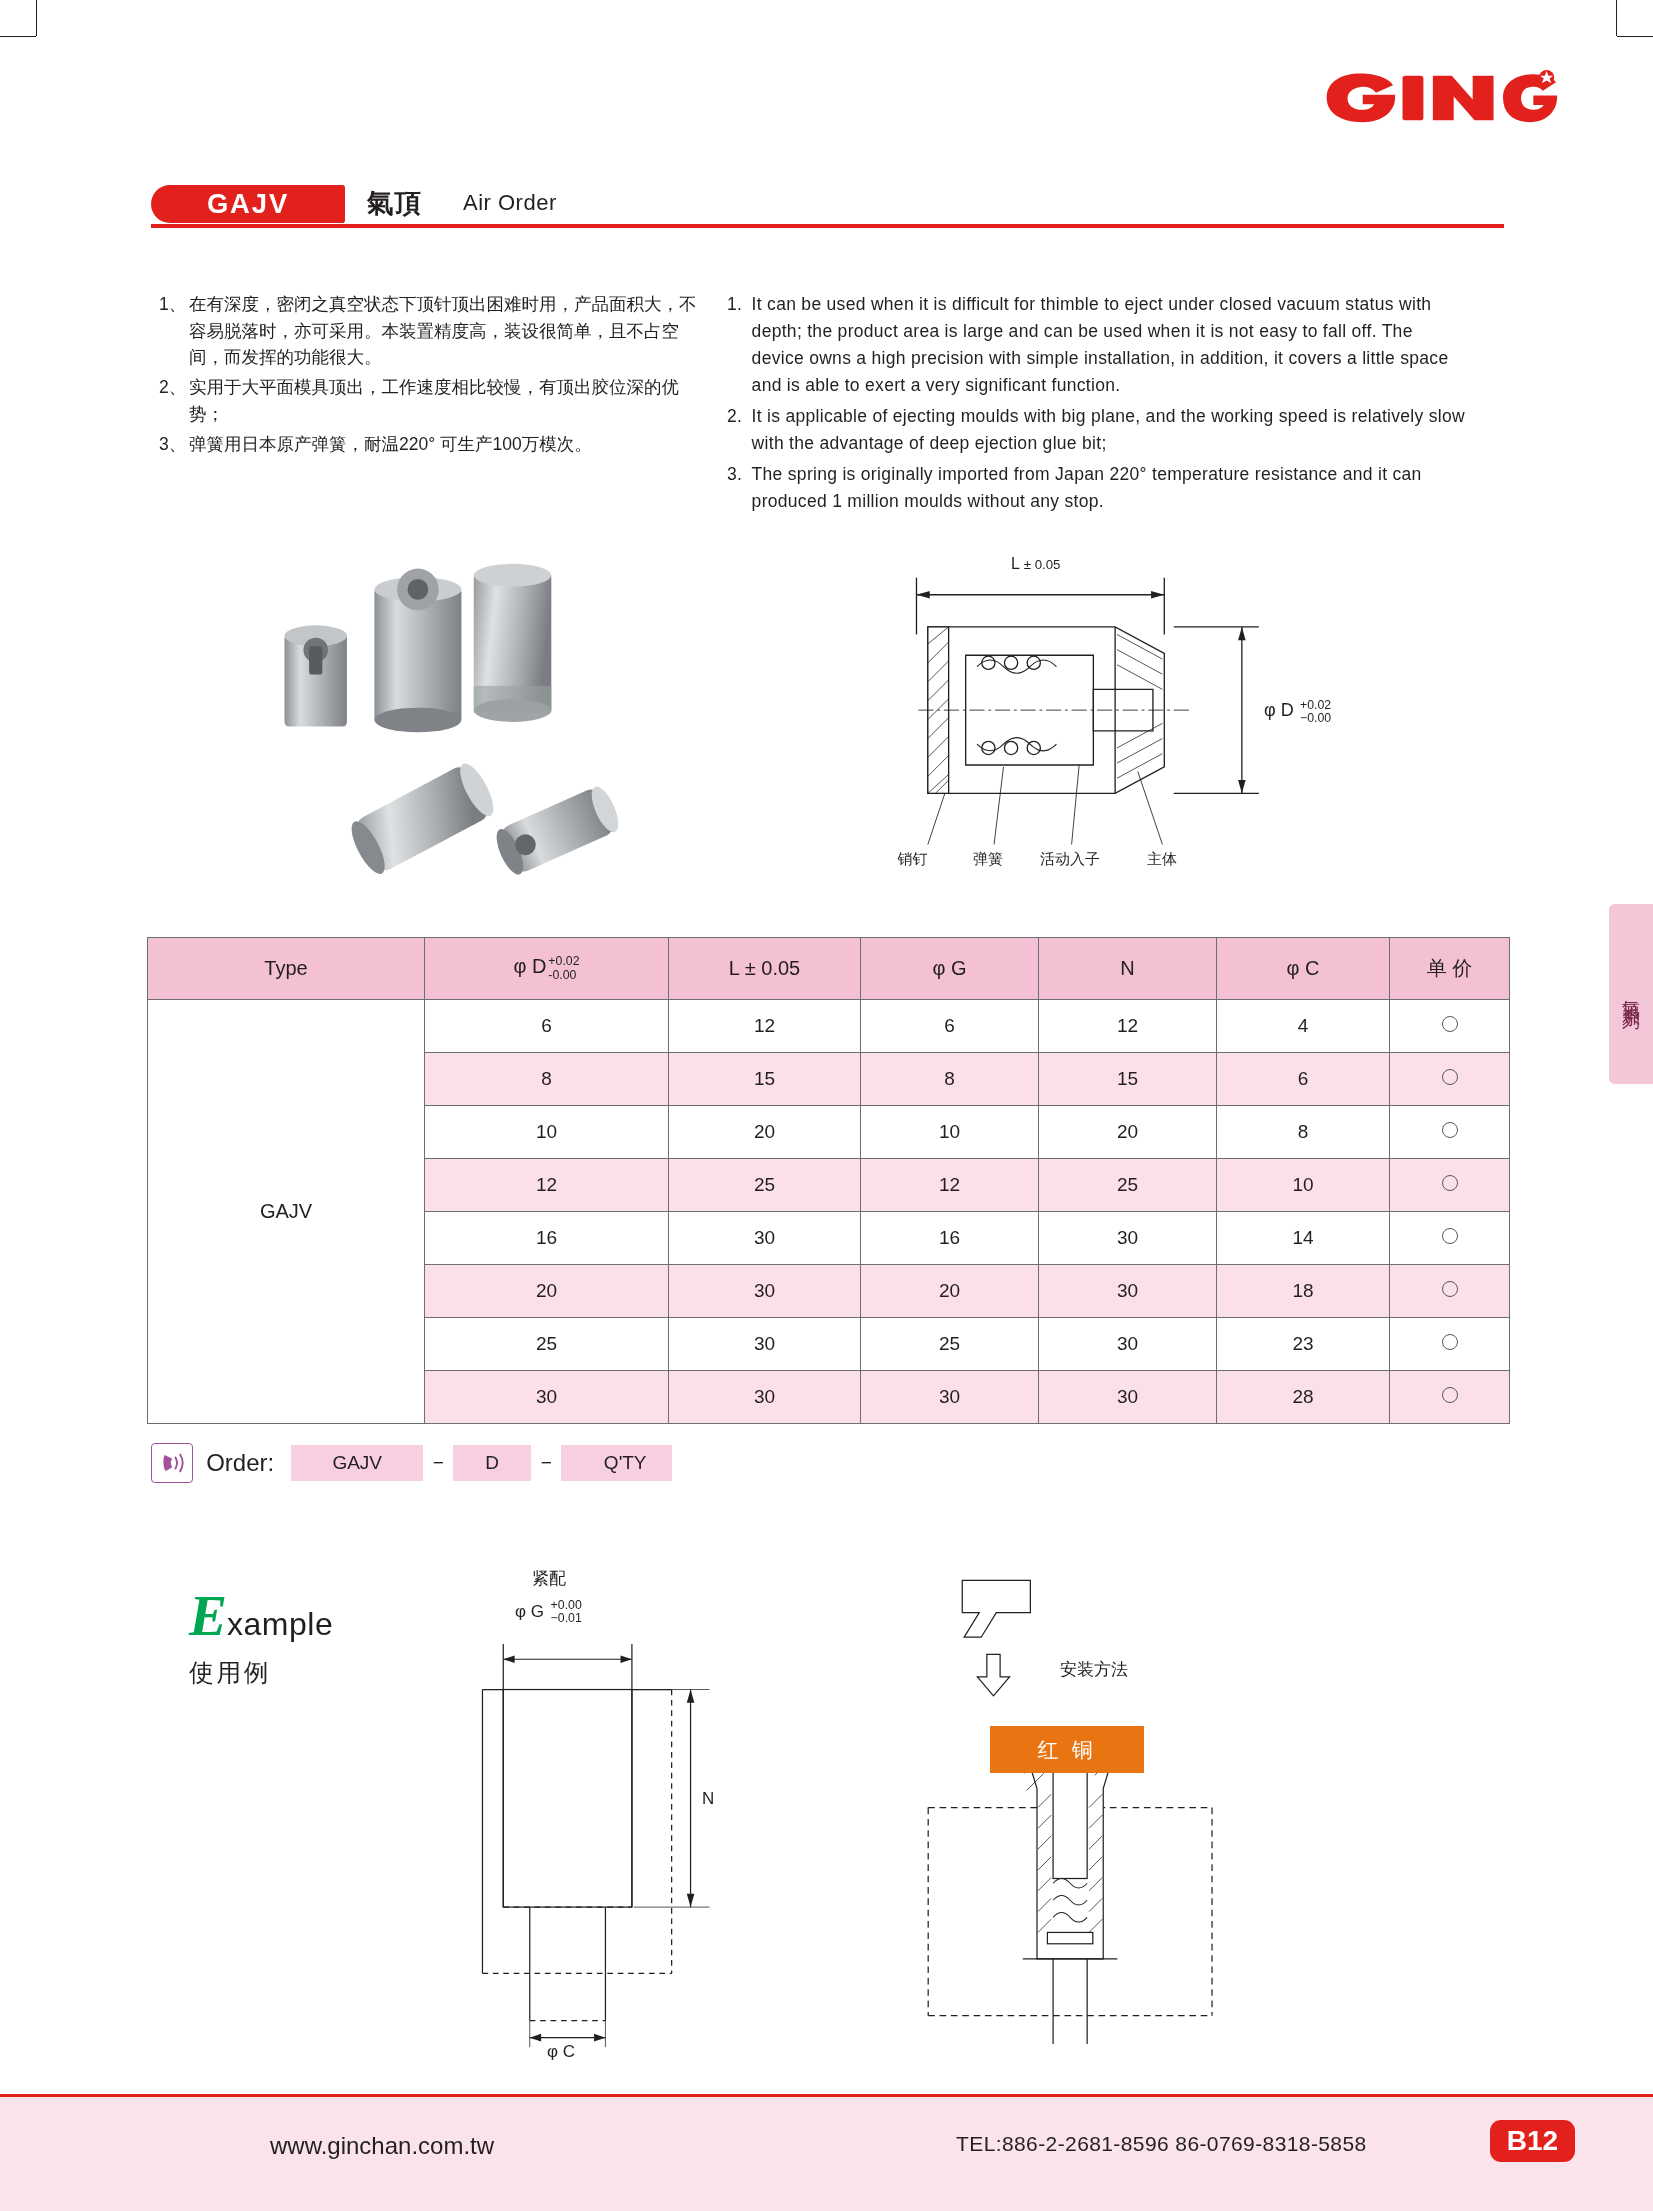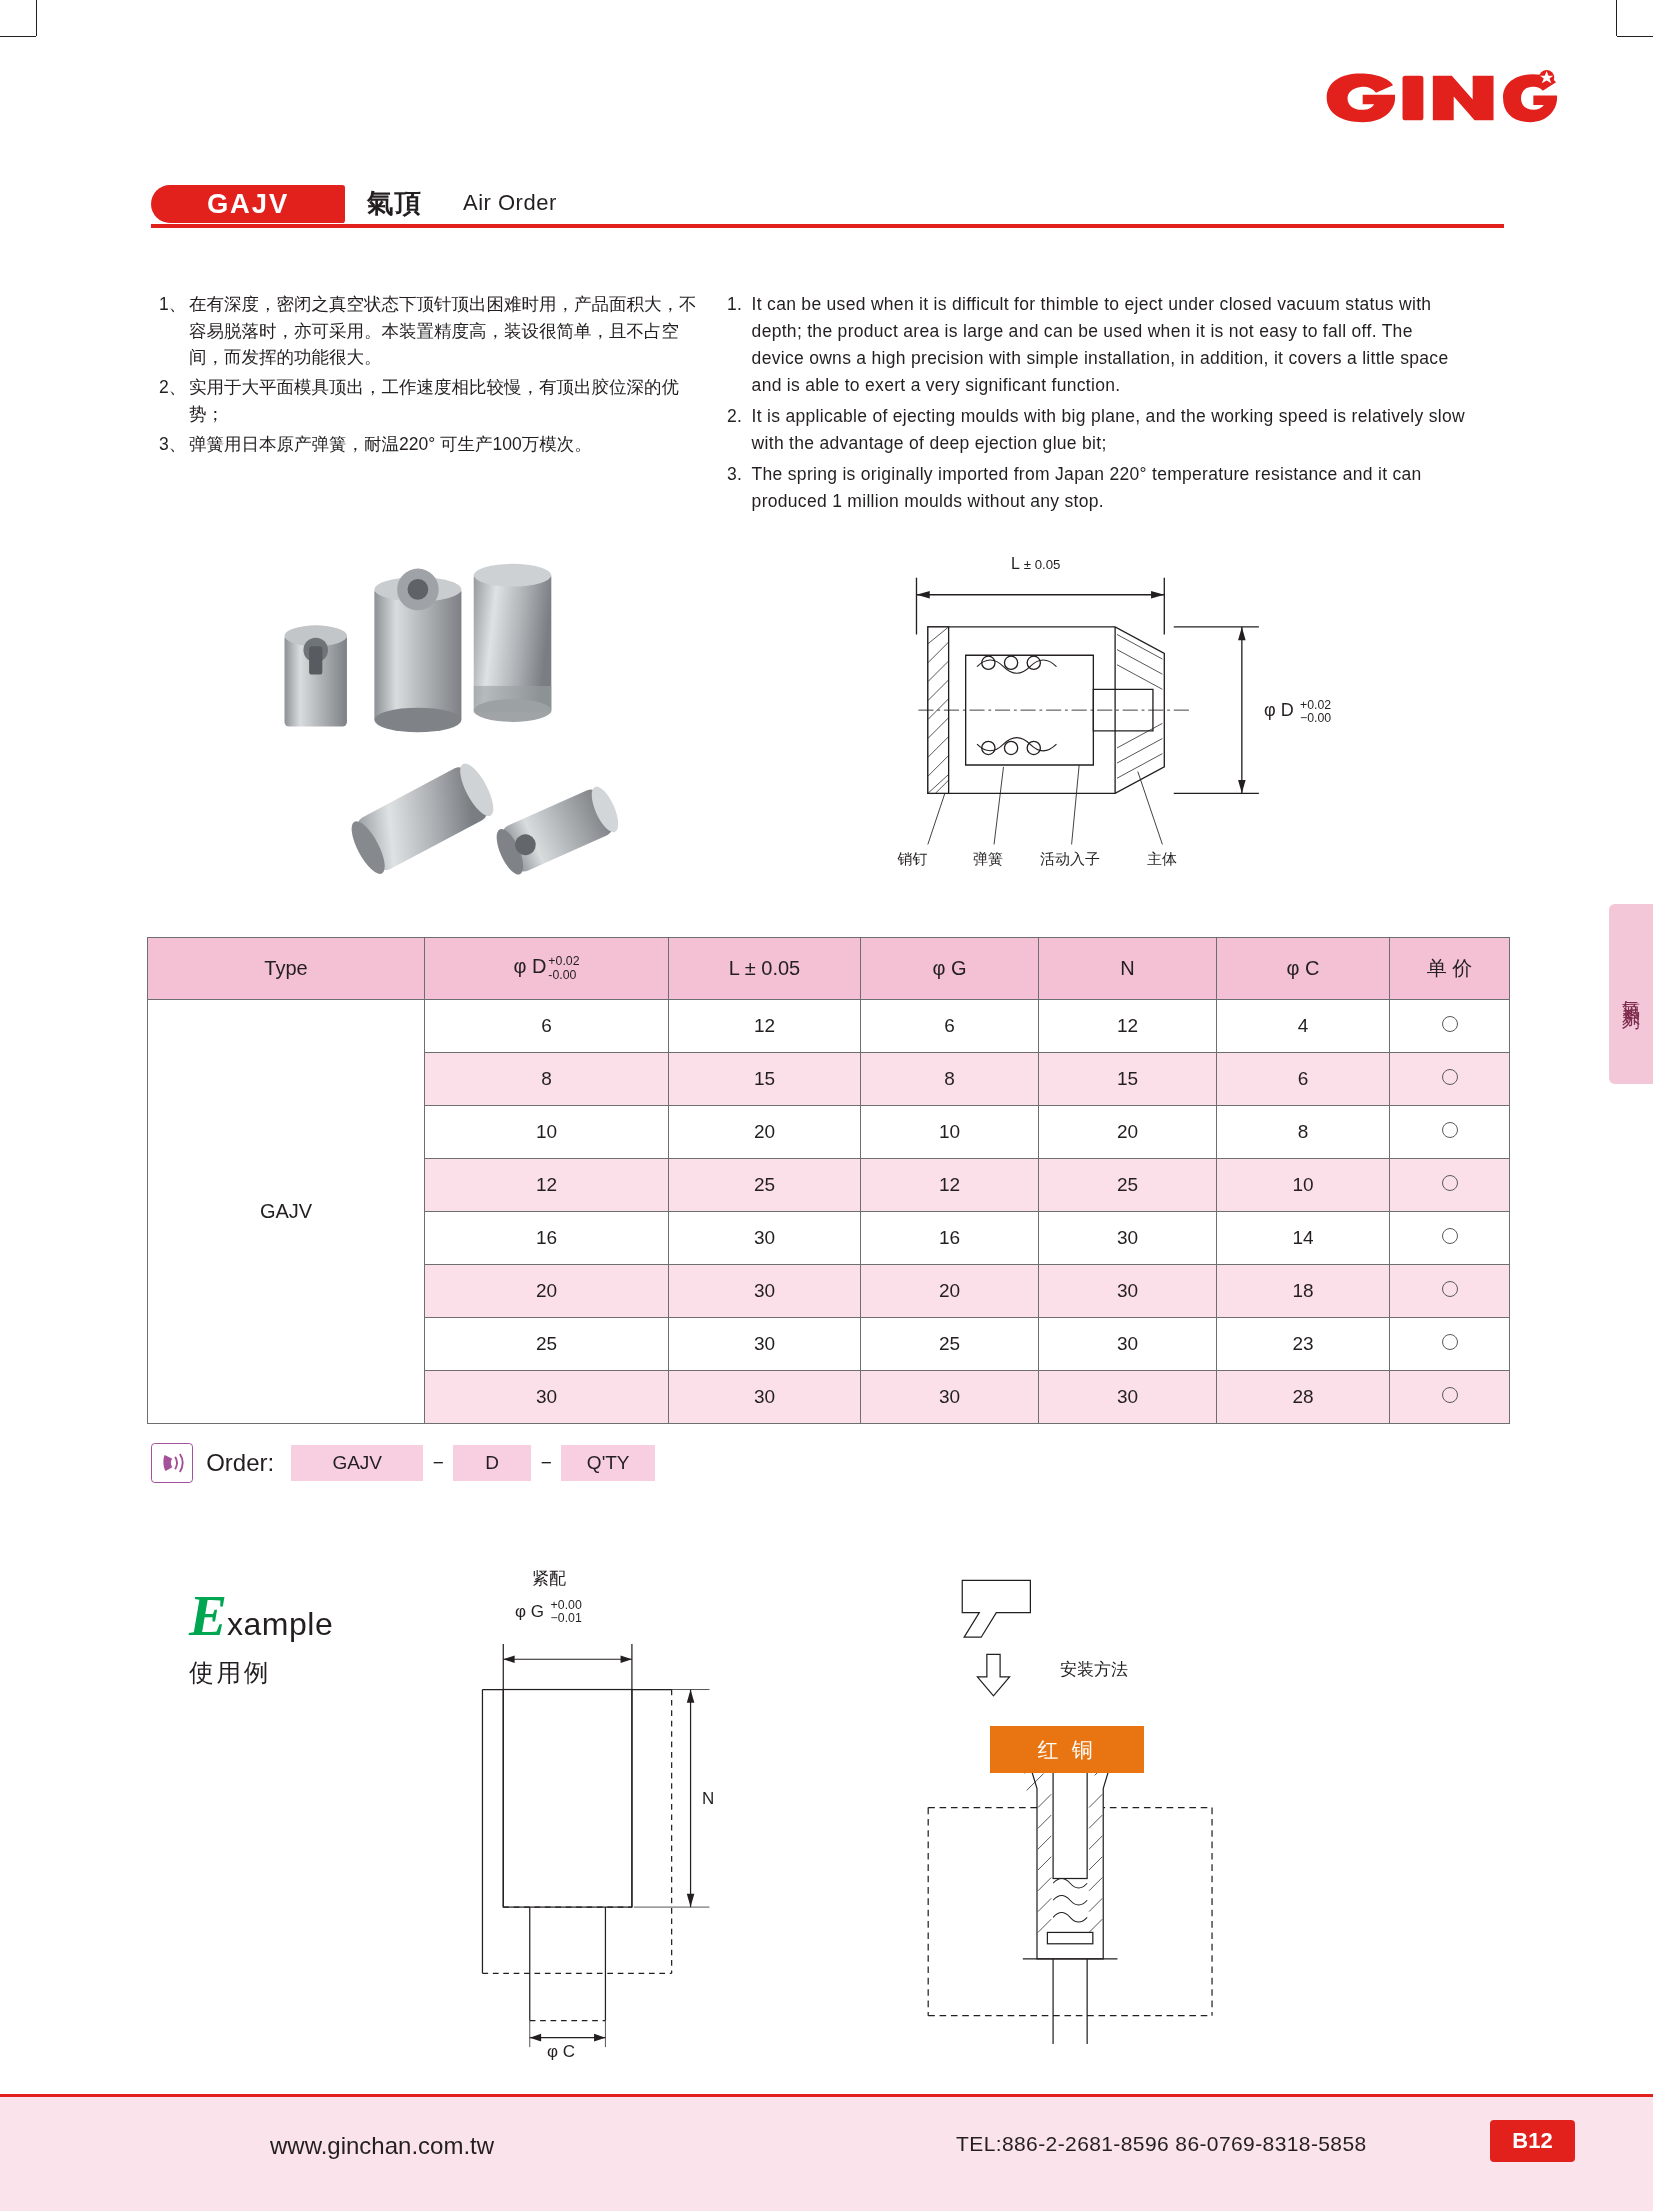--- a/index.html
+++ b/index.html
@@ -338,26 +338,26 @@
     letter-spacing: 0.4px;
   }
   .page-num {
     position: absolute;
     right: 78px;
     top: 2120px;
     width: 85px;
     height: 42px;
     background: #e2211c;
     color: #ffffff;
-    font-size: 22px;
+    font-size: 28px;
     font-weight: bold;
     display: flex;
     align-items: center;
     justify-content: center;
-    border-radius: 4px;
+    border-radius: 11px;
   }
 </style>
 </head>
 <body>
 
 <div class="page">
 
   <div class="crop v" style="left:36px;top:0;"></div>
   <div class="crop h" style="left:0;top:36px;"></div>
   <div class="crop v" style="right:36px;top:0;"></div>
@@ -638,21 +638,21 @@
         <path d="M5 3 C3 6, 3 16, 6 20 L13 16 C11 13, 11 9, 13 7 Z" fill="#a4509b"></path>
         <path d="M16 5 q4 6 0 13" stroke="#a4509b" stroke-width="2" fill="none"></path>
         <path d="M21 2 q6 9 0 19" stroke="#a4509b" stroke-width="2" fill="none"></path>
       </svg>
     </div>
     <div class="order-label">Order:</div>
     <div class="order-box" style="width:132px;">GAJV</div>
     <div class="order-dash">−</div>
     <div class="order-box" style="width:78px;">D</div>
     <div class="order-dash">−</div>
-    <div class="order-box" style="width:94px;">Q'TY</div>
+    <div class="order-box" style="width:94px;padding-left:17px;">Q'TY</div>
   </div>
 
   <div class="example-title">
     <div>
       <span class="big">E</span><span class="rest">xample</span>
     </div>
     <div class="cn">使用例</div>
   </div>
 
   <div class="example-left">

